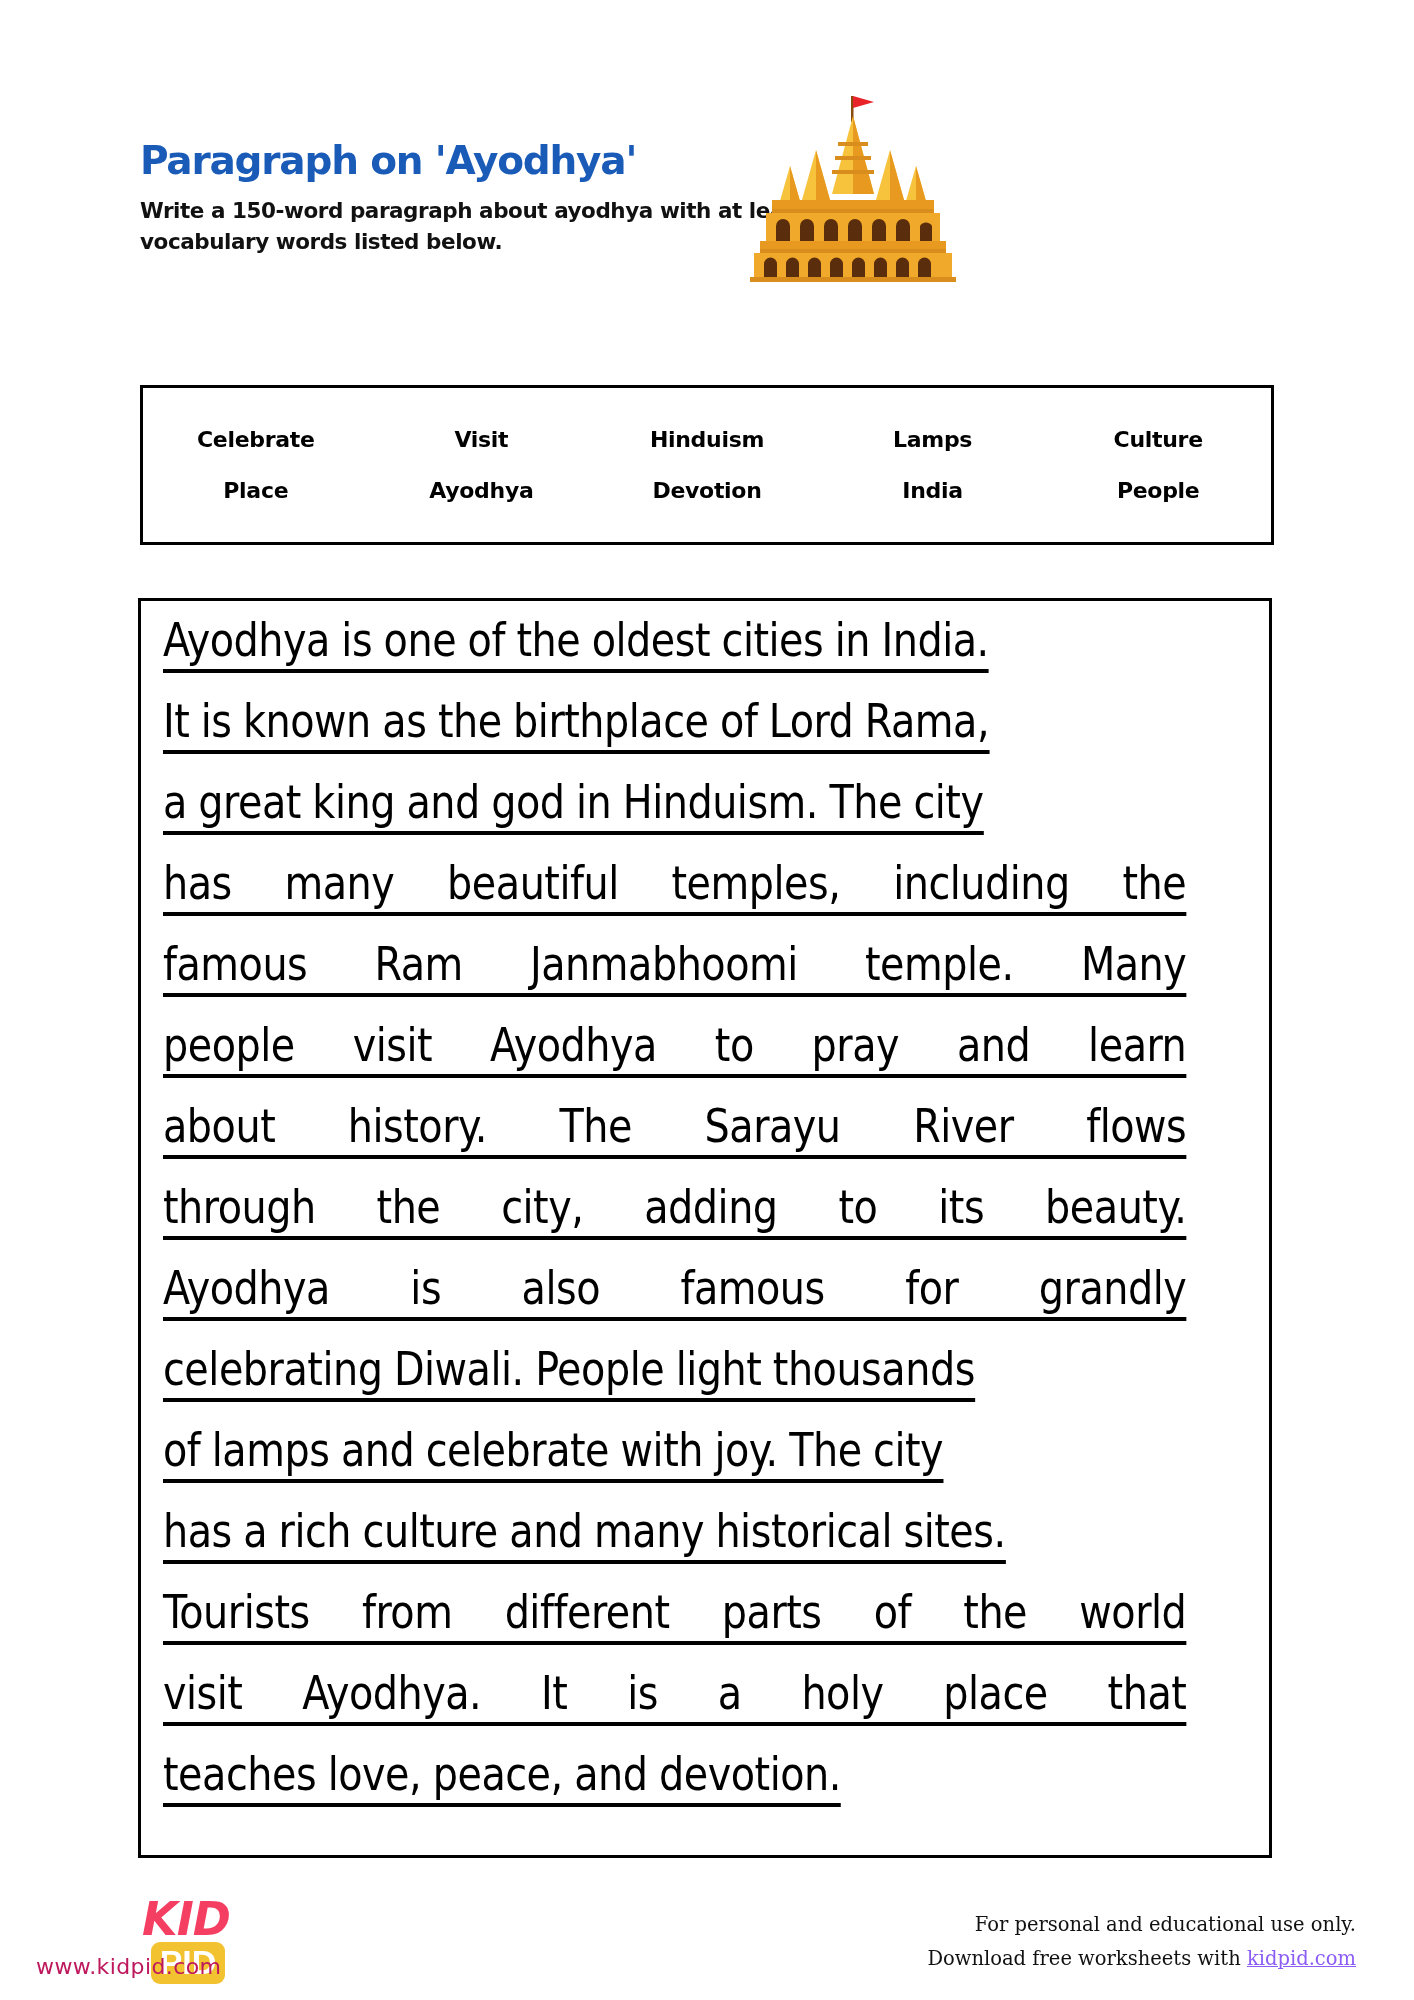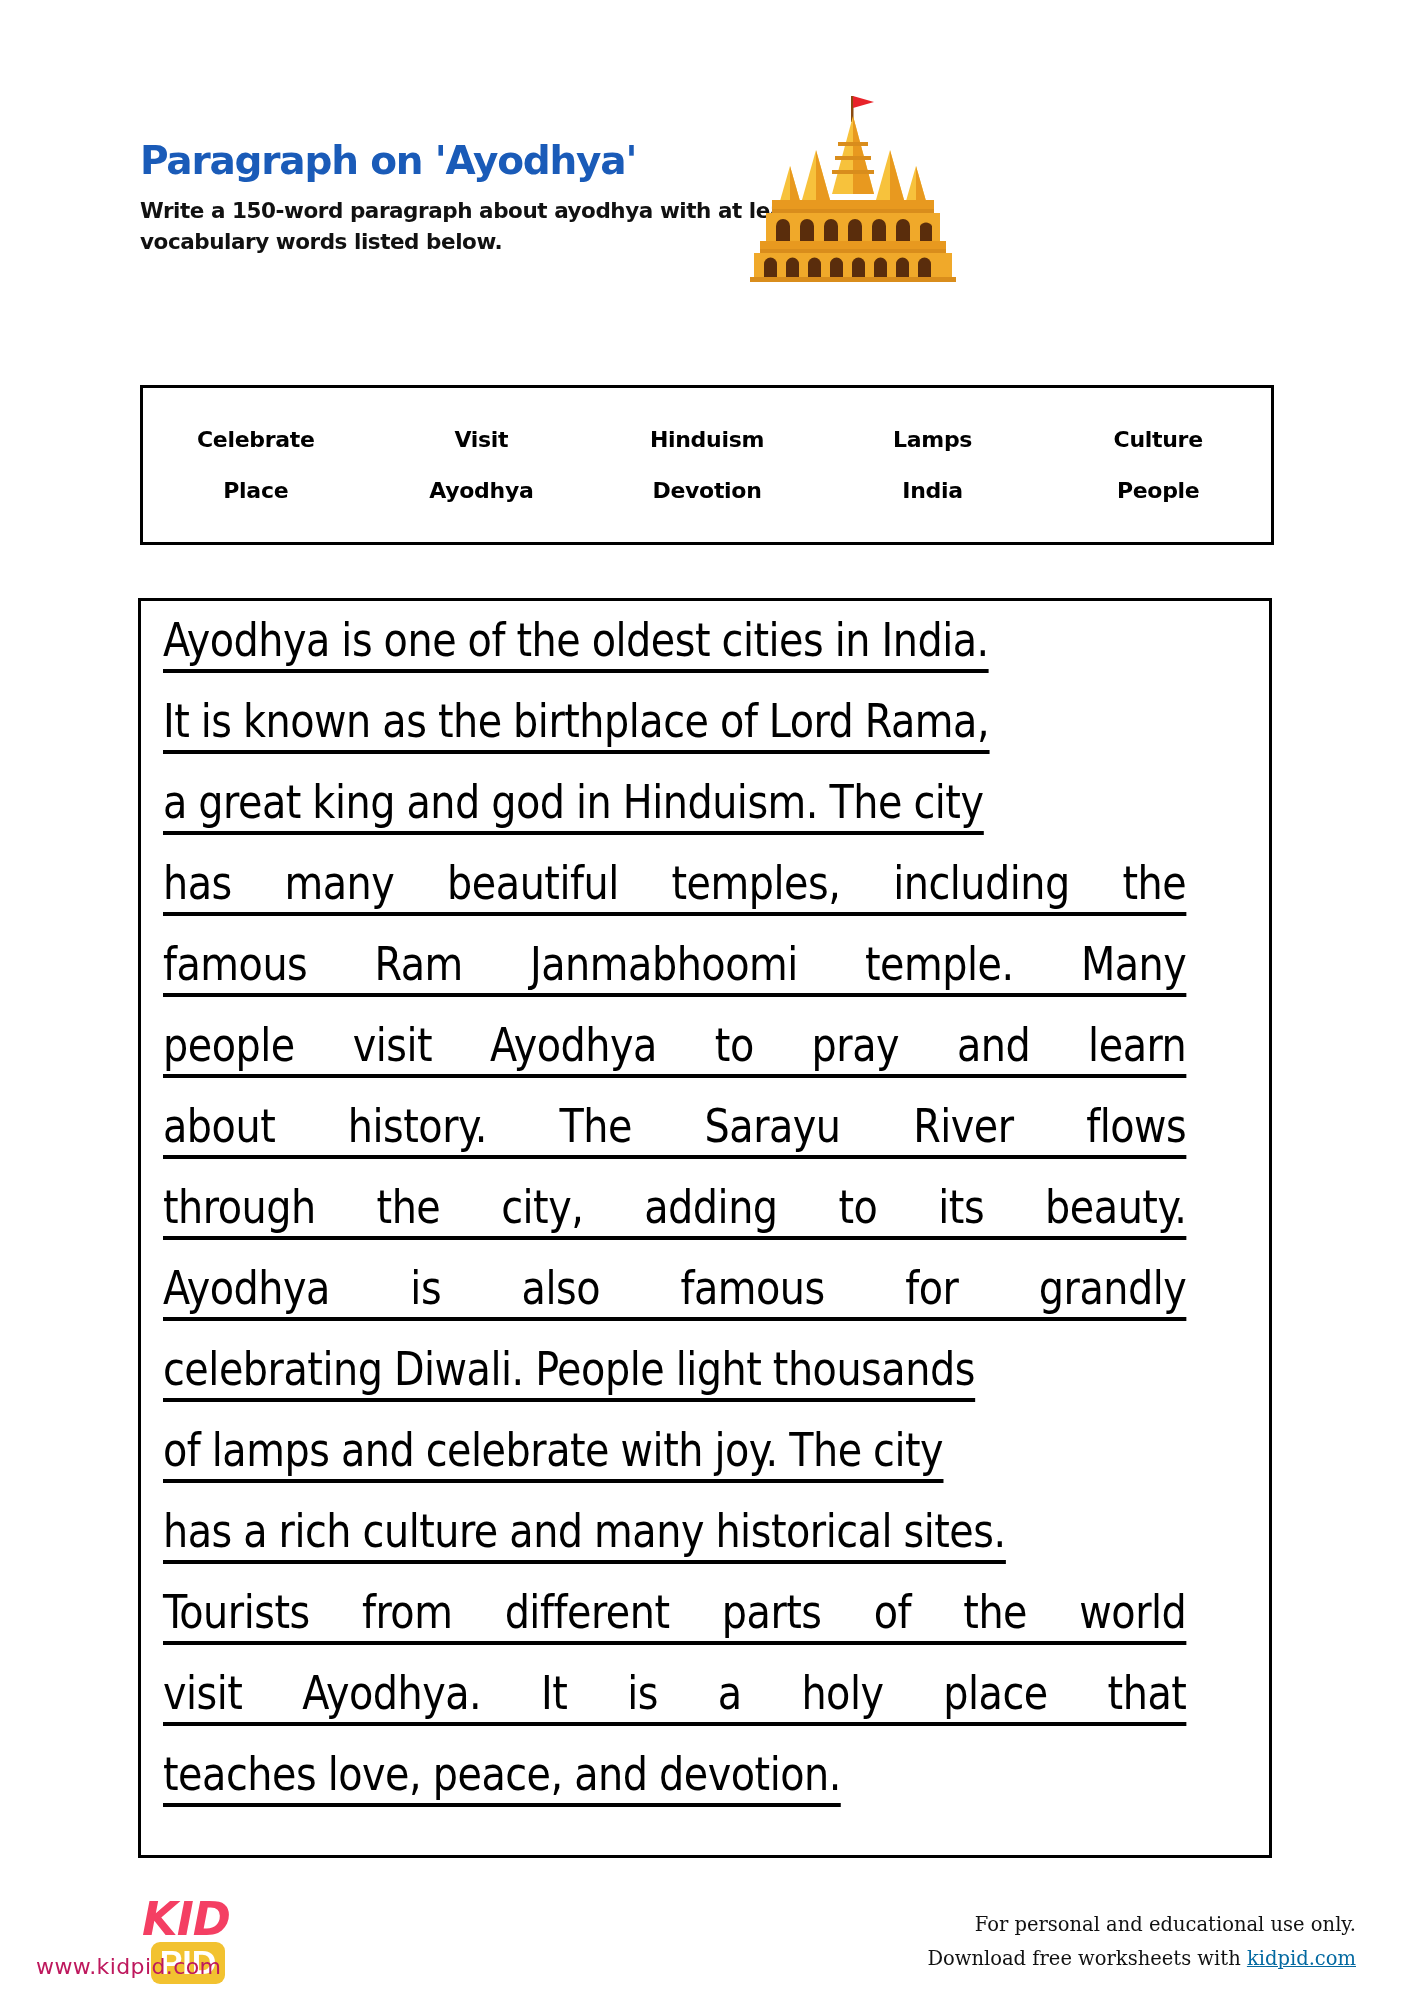--- a/index.html
+++ b/index.html
@@ -167,21 +167,21 @@
     right: 58px;
     top: 1908px;
     text-align: right;
     font-family: "DejaVu Serif", serif;
     font-size: 19.5px;
     color: #111111;
     line-height: 1.75;
   }
   #footer-note .note-link {
     text-decoration: underline;
-    color: #0369a1;
+    color: #8b5cf6;
   }
 </style>
 </head>
 <body>
 
 <div id="header">
   <h1 id="page-title">Paragraph on 'Ayodhya'</h1>
   <div id="subtitle">Write a 150-word paragraph about ayodhya with at least 5 vocabulary words listed below.</div>
 </div>
 

